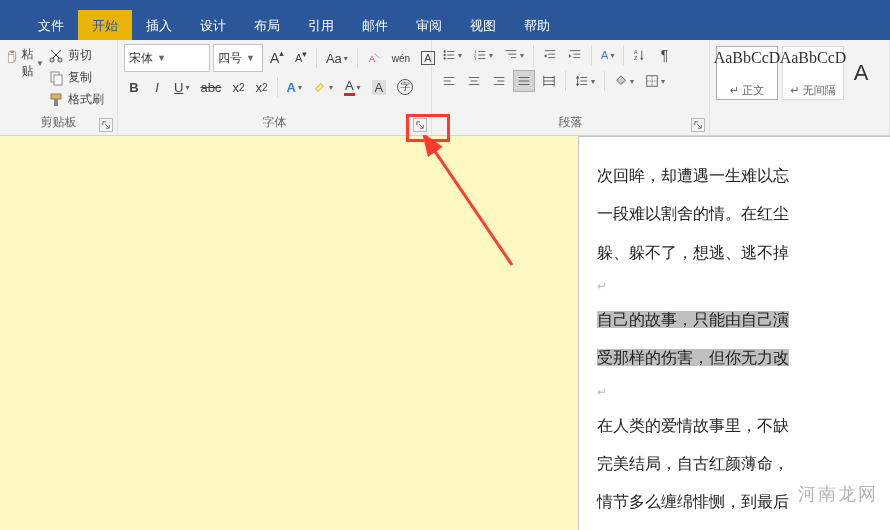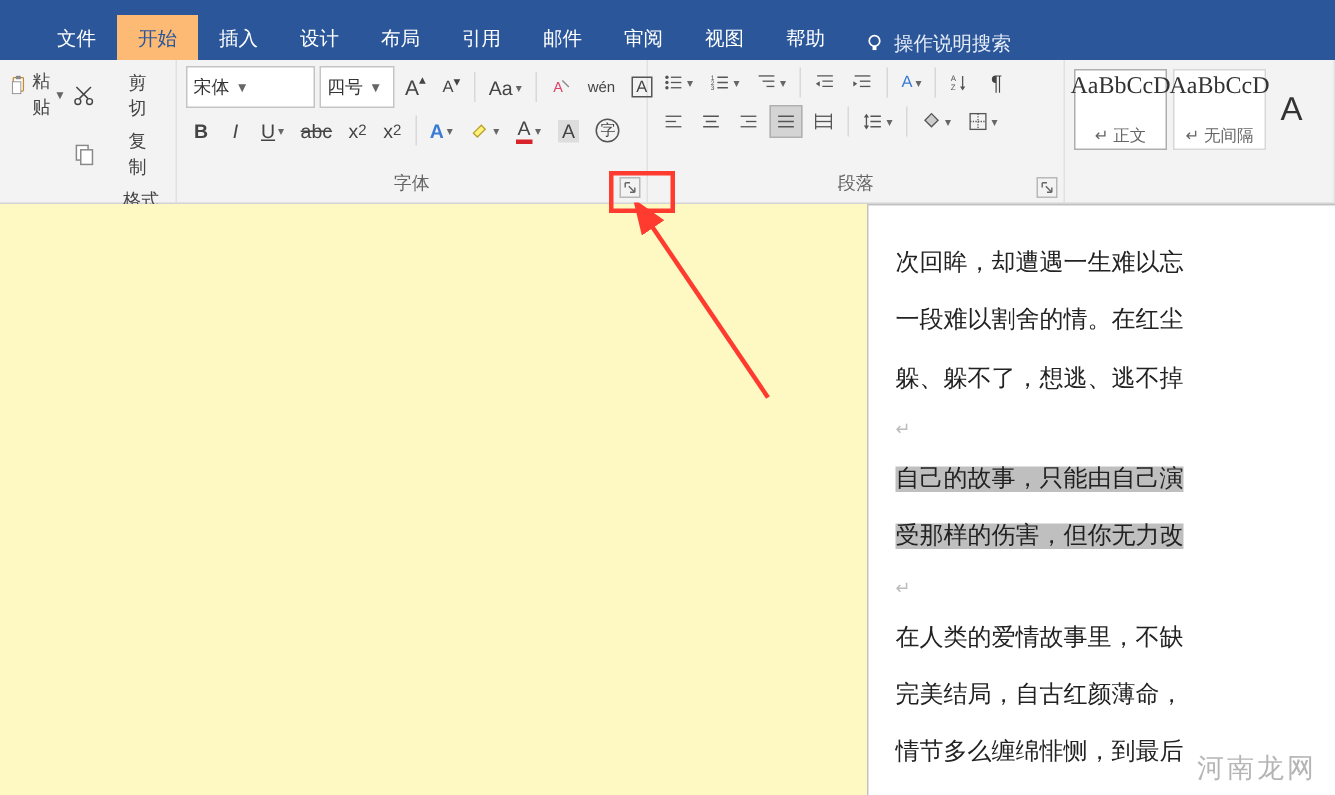--- a/index.html
+++ b/index.html
@@ -1,34 +1,34 @@
 <!DOCTYPE html>
 <html><head>
 <meta charset="utf-8">
 <style>
   * { box-sizing: border-box; margin: 0; padding: 0; }
   body { font-family: "Microsoft YaHei", "SimSun", sans-serif; font-size: 12px; background: #fff; width: 890px; height: 530px; overflow: hidden; position: relative; }
   .title-bar { background: #2b579a; height: 10px; width: 100%; }
   .tab-strip { background: #2b579a; height: 30px; display: flex; align-items: stretch; padding-left: 24px; color: #fff; font-size: 13px; }
   .tab { padding: 7px 14px 0 14px; cursor: pointer; height: 30px; }
   .tab.file { background: #2b579a; color: #fff; }
-  .tab.active { background: #fdba74; color: #2b579a; }
+  .tab.active { background: #eab308; color: #2b579a; }
   .tell-me { display: flex; align-items: center; gap: 6px; padding: 7px 12px 0 12px; color: #e8eef8; font-size: 13px; }
   .bulb { width: 14px; height: 14px; display: inline-block; }
   .ribbon { background: #f3f3f3; border-bottom: 1px solid #d4d4d4; height: 96px; display: flex; }
   .group { border-right: 1px solid #e1e1e1; display: flex; flex-direction: column; position: relative; }
   .group-body { flex: 1; display: flex; align-items: flex-start; padding: 4px 6px 0 6px; }
   .group-label { text-align: center; font-size: 12px; color: #666; padding: 2px 0 4px 0; position: relative; }
   .launcher { position: absolute; right: 4px; bottom: 3px; width: 14px; height: 14px; border: 1px solid #b8b8b8; background: #f3f3f3; display: flex; align-items: center; justify-content: center; cursor: pointer; }
   .launcher svg { width: 8px; height: 8px; }
   .clip-big { width: 38px; display: flex; flex-direction: row; align-items: center; gap: 2px; padding-top: 2px; }
   .clip-big .icon { width: 26px; height: 26px; }
   .clip-big .lbl { font-size: 12px; color: #444; }
   .clip-col { display: flex; flex-direction: column; gap: 3px; padding-left: 2px; padding-top: 2px; }
-  .clip-row { display: flex; align-items: center; gap: 22px; font-size: 12px; color: #444; padding: 1px 2px; }
+  .clip-row { display: flex; align-items: center; gap: 4px; font-size: 12px; color: #444; padding: 1px 2px; }
   .clip-row .ico { width: 16px; height: 16px; display: inline-flex; align-items: center; justify-content: center; }
   .font-group .group-body { flex-direction: column; gap: 4px; }
   .font-row { display: flex; align-items: center; gap: 3px; }
   .combo { background: #fff; border: 1px solid #c4c4c4; height: 22px; display: flex; align-items: center; padding: 13px 4px; font-size: 12px; color: #333; }
   .combo .dd { margin-left: 4px; color: #666; font-size: 9px; }
   .btn { height: 22px; min-width: 20px; padding: 0 3px; display: inline-flex; align-items: center; justify-content: center; color: #444; cursor: pointer; font-size: 13px; border: 1px solid transparent; }
   .btn .dd { font-size: 8px; margin-left: 2px; color: #666; }
   .btn svg { width: 14px; height: 14px; }
   .sep { width: 1px; height: 20px; background: #d8d8d8; margin: 0 2px; }
   .para-group .group-body { flex-direction: column; gap: 4px; }
@@ -36,49 +36,40 @@
   .style-item { width: 62px; height: 54px; border: 1px solid #d8d8d8; background: #fff; display: flex; flex-direction: column; align-items: center; justify-content: center; font-size: 11px; color: #555; cursor: pointer; }
   .style-item .preview { font-size: 16px; color: #333; font-family: "SimSun"; }
   .style-item .name { font-size: 11px; margin-top: 16px; color: #666; }
   .editing-area { position: absolute; top: 136px; left: 0; right: 0; bottom: 0; background: #fef9c3; overflow: hidden; }
   .page { position: absolute; top: 0; left: 578px; width: 400px; height: 500px; background: #fff; border: 1px solid #c2c2c2; padding: 20px 18px; font-family: "SimSun"; font-size: 16px; color: #222; line-height: 2.4; }
   .page p { margin-bottom: 0; }
   .page .ret { color: #bbb; font-size: 12px; }
   .page .sel { background: #bfbfbf; }
   .highlight-box { position: absolute; left: 406px; top: 114px; width: 44px; height: 28px; border: 3px solid #ff3b30; z-index: 50; pointer-events: none; }
   .arrow-svg { position: absolute; left: 422px; top: 135px; z-index: 49; pointer-events: none; }
-  .watermark { position: absolute; right: 12px; bottom: 6px; font-size: 18px; color: rgba(120,120,120,0.55); font-family: "SimSun"; letter-spacing: 2px; pointer-events: none; }
+  .watermark { position: absolute; right: 12px; bottom: 24px; font-size: 18px; color: rgba(120,120,120,0.55); font-family: "SimSun"; letter-spacing: 2px; pointer-events: none; }
   .sub { font-size: 10px; vertical-align: sub; }
   .sup { font-size: 10px; vertical-align: super; }
 </style>
 </head>
 <body>
 
 <div class="title-bar"></div>
 
 <div class="tab-strip">
   <div class="tab file">文件</div>
   <div class="tab active">开始</div>
   <div class="tab">插入</div>
   <div class="tab">设计</div>
   <div class="tab">布局</div>
   <div class="tab">引用</div>
   <div class="tab">邮件</div>
   <div class="tab">审阅</div>
   <div class="tab">视图</div>
   <div class="tab">帮助</div>
-  <div class="tell-me">
-    <span class="bulb">
-      <svg viewBox="0 0 16 16">
-          <circle cx="8" cy="6" r="4" fill="none" stroke="#fff" stroke-width="1.3"></circle>
-          <rect x="6.5" y="10" width="3" height="3" fill="#fff"></rect>
-        </svg>
-    </span>
-    <span>操作说明搜索</span>
-  </div>
 </div>
 
 <div class="ribbon">
 
   <div class="group" style="width:118px">
     <div class="group-body">
       <div class="clip-big">
         <span class="icon">
           <svg viewBox="0 0 24 24">
               <rect x="5" y="3" width="12" height="16" rx="1" fill="#fff" stroke="#c28a30" stroke-width="1.5"></rect>

